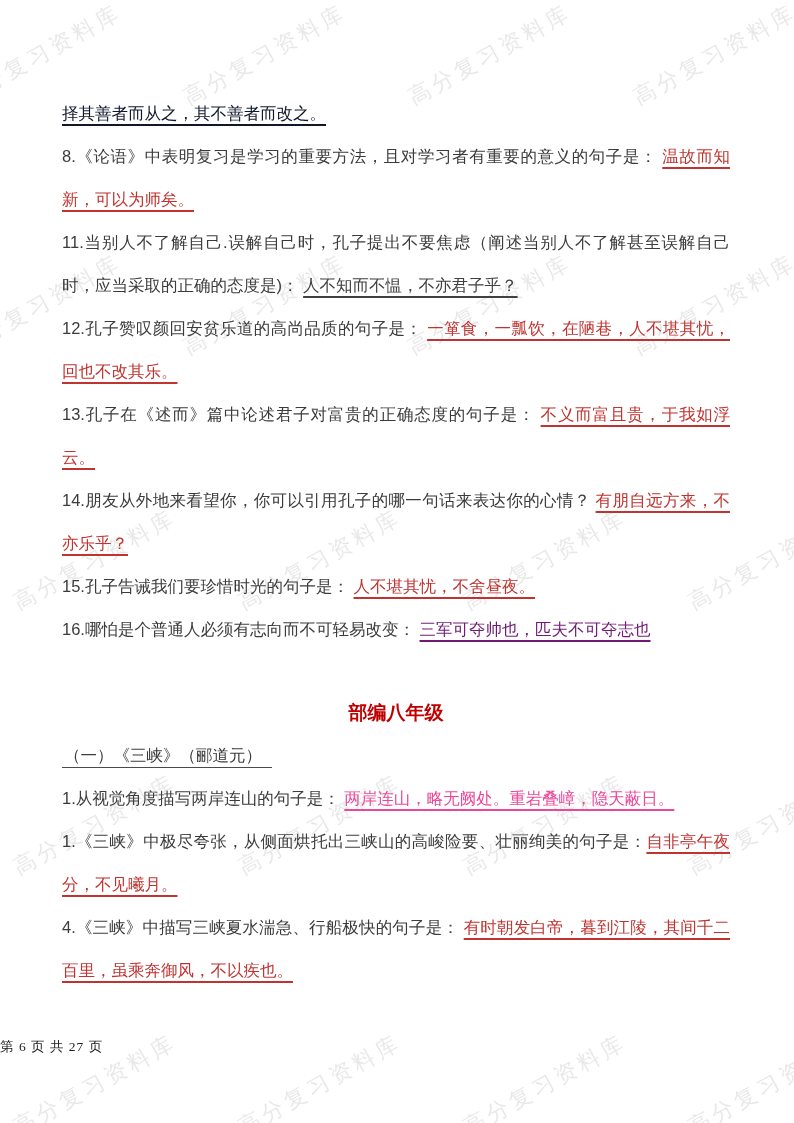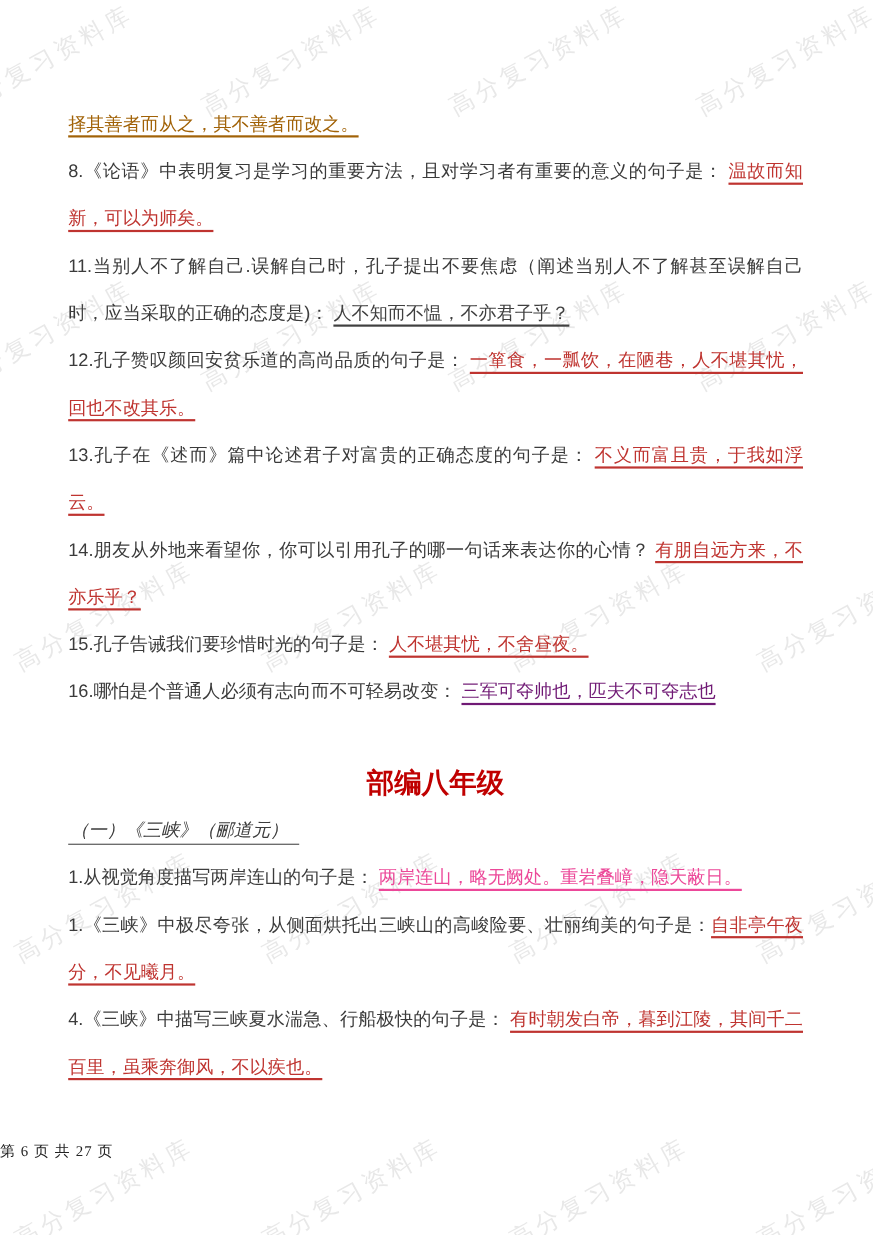--- a/index.html
+++ b/index.html
@@ -33,33 +33,32 @@
     word-break:break-all;
   }
   .question-text{color:#3b3b3b;}
   .answer-text{
     text-decoration:underline;
     text-decoration-thickness:1.5px;
     text-underline-offset:5px;
   }
   .section-heading{
     margin-top:40px;
-    font-size:25px;
+    font-size:19px;
     font-weight:bold;
     text-align:center;
     line-height:43px;
   }
   .subsection-heading{
     font-size:16.5px;
     line-height:43px;
   }
   .subsection-heading .ul{
     border-bottom:1.5px solid #4a4a4a;
     padding:0 10px 3px 2px;
-    font-style:italic;
   }
   .footer{
     position:absolute;
     left:0;right:0;
     top:1038px;
     text-align:left;
     font-family:"Liberation Serif","DejaVu Serif",serif;
     font-size:13.5px;
     color:#222222;
     letter-spacing:1px;
@@ -85,21 +84,21 @@
       <div class="watermark" style="left: 95px; top: 825px;">高分复习资料库</div>
       <div class="watermark" style="left: 320px; top: 825px;">高分复习资料库</div>
       <div class="watermark" style="left: 545px; top: 825px;">高分复习资料库</div>
       <div class="watermark" style="left: 770px; top: 825px;">高分复习资料库</div>
       <div class="watermark" style="left: 95px; top: 1085px;">高分复习资料库</div>
       <div class="watermark" style="left: 320px; top: 1085px;">高分复习资料库</div>
       <div class="watermark" style="left: 545px; top: 1085px;">高分复习资料库</div>
       <div class="watermark" style="left: 770px; top: 1085px;">高分复习资料库</div>
     </div>
   <main class="content">
-      <div class="para"><span class="answer-text" style="color: #a16207;">择其善者而从之，其不善者而改之。</span></div>
+      <div class="para"><span class="answer-text" style="color: #0f172a;">择其善者而从之，其不善者而改之。</span></div>
       <div class="para"><span class="question-text">8.《论语》中表明复习是学习的重要方法，且对学习者有重要的意义的句子是： </span><span class="answer-text" style="color: rgb(191, 52, 48);">温故而知新，可以为师矣。</span></div>
       <div class="para"><span class="question-text">11.当别人不了解自己.误解自己时，孔子提出不要焦虑（阐述当别人不了解甚至误解自己时，应当采取的正确的态度是)： </span><span class="answer-text" style="color: #404040;">人不知而不愠，不亦君子乎？</span></div>
       <div class="para"><span class="question-text">12.孔子赞叹颜回安贫乐道的高尚品质的句子是： </span><span class="answer-text" style="color: rgb(191, 52, 48);">一箪食，一瓢饮，在陋巷，人不堪其忧，回也不改其乐。</span></div>
       <div class="para"><span class="question-text">13.孔子在《述而》篇中论述君子对富贵的正确态度的句子是： </span><span class="answer-text" style="color: rgb(191, 52, 48);">不义而富且贵，于我如浮云。</span></div>
       <div class="para"><span class="question-text">14.朋友从外地来看望你，你可以引用孔子的哪一句话来表达你的心情？ </span><span class="answer-text" style="color: rgb(191, 52, 48);">有朋自远方来，不亦乐乎？</span></div>
       <div class="para"><span class="question-text">15.孔子告诫我们要珍惜时光的句子是： </span><span class="answer-text" style="color: rgb(191, 52, 48);">人不堪其忧，不舍昼夜。</span></div>
       <div class="para"><span class="question-text">16.哪怕是个普通人必须有志向而不可轻易改变： </span><span class="answer-text" style="color: #701a75;">三军可夺帅也，匹夫不可夺志也</span></div>
       <div class="section-heading" style="color: rgb(192, 0, 0);">部编八年级</div>
       <div class="subsection-heading"><span class="ul">（一）《三峡》（郦道元）</span></div>
       <div class="para"><span class="question-text">1.从视觉角度描写两岸连山的句子是： </span><span class="answer-text" style="color: #ec4899;">两岸连山，略无阙处。重岩叠嶂，隐天蔽日。</span></div>

